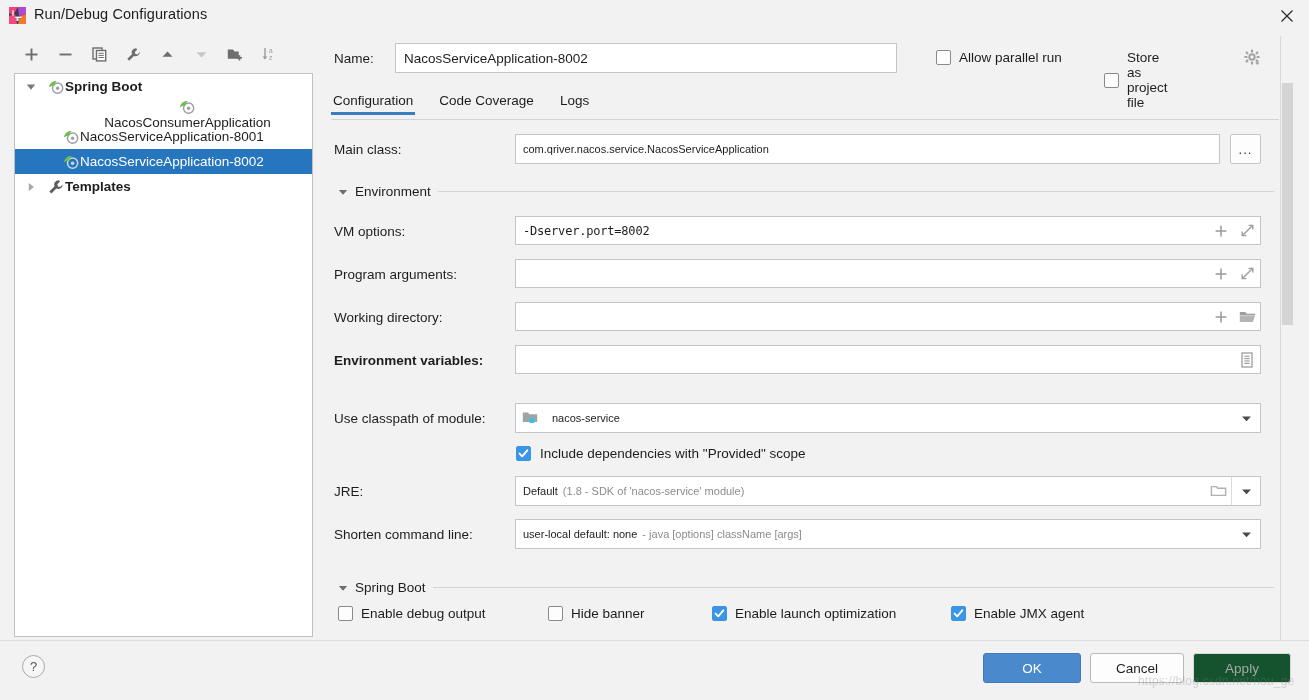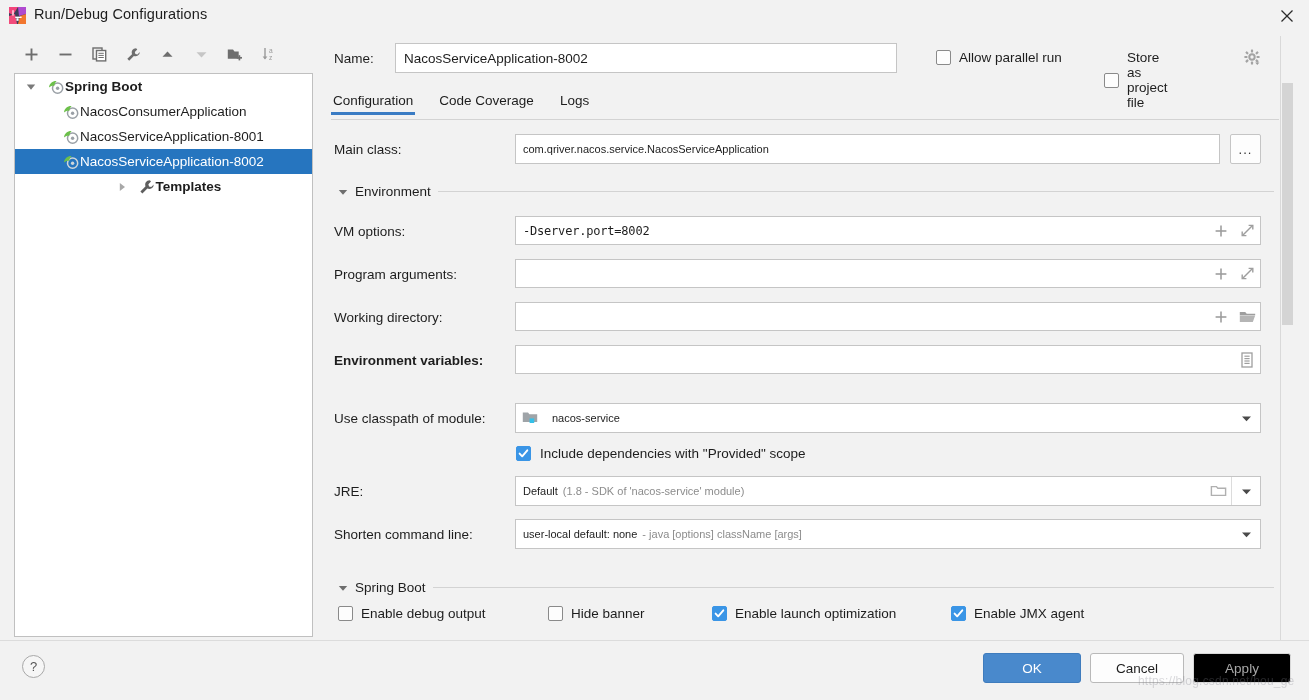--- a/index.html
+++ b/index.html
@@ -164,21 +164,21 @@
     display: flex; align-items: center; justify-content: center;
     font-size: 13px; color: #555; background: #f6f6f6; cursor: default;
   }
   .btn {
     position: absolute; height: 30px; border-radius: 3px;
     display: flex; align-items: center; justify-content: center;
     font-size: 13.5px; cursor: default;
   }
   .btn-ok { left: 983px; top: 653px; width: 98px; background: #4989cc; border: 1px solid #3f7cbd; color: #ffffff; }
   .btn-cancel { left: 1090px; top: 653px; width: 94px; background: #fdfdfd; border: 1px solid #b9b9b9; color: #1d1d1d; }
-  .btn-apply { left: 1193px; top: 653px; width: 98px; background: #000000; border: 1px solid #d8d8d8; color: #a8a8a8; }
+  .btn-apply { left: 1193px; top: 653px; width: 98px; background: #14532d; border: 1px solid #d8d8d8; color: #a8a8a8; }
 
   .watermark {
     position: absolute; left: 1138px; top: 674px; font-size: 12px;
     color: rgba(130,130,140,0.30); white-space: nowrap; letter-spacing: 0.2px;
   }
 </style>
 </head>
 <body>
 
 <div id="root">
@@ -271,54 +271,54 @@
       <span class="leaf-icon" style="margin-left:9px;">
         <svg width="16" height="16" viewBox="0 0 16 16">
           <circle cx="9.6" cy="9.2" r="5.1" fill="none" stroke="#9aa0a6" stroke-width="1.5"></circle>
           <circle cx="9.6" cy="9.2" r="1.7" fill="#9aa0a6"></circle>
           <path d="M1 8.4 C1.4 4.4 4.6 1.8 8.6 2 C7 3.6 6.4 5.2 6.2 7 C5 6.2 3 6.8 1 8.4 Z" fill="#6cc04a"></path>
         </svg>
       </span>
       <span class="tree-label bold">Spring Boot</span>
     </div>
 
+    <div class="tree-row" style="padding-left:48px;flex-direction:column;">
+      <span class="leaf-icon">
+        <svg width="16" height="16" viewBox="0 0 16 16">
+          <circle cx="9.6" cy="9.2" r="5.1" fill="none" stroke="#9aa0a6" stroke-width="1.5"></circle>
+          <circle cx="9.6" cy="9.2" r="1.7" fill="#9aa0a6"></circle>
+          <path d="M1 8.4 C1.4 4.4 4.6 1.8 8.6 2 C7 3.6 6.4 5.2 6.2 7 C5 6.2 3 6.8 1 8.4 Z" fill="#6cc04a"></path>
+        </svg>
+      </span>
+      <span class="tree-label">NacosConsumerApplication</span>
+    </div>
+
     <div class="tree-row" style="padding-left:48px;">
       <span class="leaf-icon">
         <svg width="16" height="16" viewBox="0 0 16 16">
           <circle cx="9.6" cy="9.2" r="5.1" fill="none" stroke="#9aa0a6" stroke-width="1.5"></circle>
           <circle cx="9.6" cy="9.2" r="1.7" fill="#9aa0a6"></circle>
           <path d="M1 8.4 C1.4 4.4 4.6 1.8 8.6 2 C7 3.6 6.4 5.2 6.2 7 C5 6.2 3 6.8 1 8.4 Z" fill="#6cc04a"></path>
         </svg>
       </span>
-      <span class="tree-label">NacosConsumerApplication</span>
-    </div>
-
-    <div class="tree-row" style="padding-left:48px;">
-      <span class="leaf-icon">
-        <svg width="16" height="16" viewBox="0 0 16 16">
-          <circle cx="9.6" cy="9.2" r="5.1" fill="none" stroke="#9aa0a6" stroke-width="1.5"></circle>
-          <circle cx="9.6" cy="9.2" r="1.7" fill="#9aa0a6"></circle>
-          <path d="M1 8.4 C1.4 4.4 4.6 1.8 8.6 2 C7 3.6 6.4 5.2 6.2 7 C5 6.2 3 6.8 1 8.4 Z" fill="#6cc04a"></path>
-        </svg>
-      </span>
       <span class="tree-label">NacosServiceApplication-8001</span>
     </div>
 
     <div class="tree-row selected" style="padding-left:48px;">
       <span class="leaf-icon">
         <svg width="16" height="16" viewBox="0 0 16 16">
           <circle cx="9.6" cy="9.2" r="5.1" fill="none" stroke="#cfd6da" stroke-width="1.5"></circle>
           <circle cx="9.6" cy="9.2" r="1.7" fill="#cfd6da"></circle>
           <path d="M1 8.4 C1.4 4.4 4.6 1.8 8.6 2 C7 3.6 6.4 5.2 6.2 7 C5 6.2 3 6.8 1 8.4 Z" fill="#6cc04a"></path>
         </svg>
       </span>
       <span class="tree-label">NacosServiceApplication-8002</span>
     </div>
 
-    <div class="tree-row" style="padding-left:8px;justify-content:center;">
+    <div class="tree-row" style="padding-left:8px;">
       <span class="tw">
         <svg width="10" height="10" viewBox="0 0 10 10">
             <path d="M2.8 1 L2.8 9 L8 5 Z" fill="#a8a8a8"></path>
           </svg>
       </span>
       <span class="leaf-icon" style="margin-left:9px;">
         <svg width="16" height="16" viewBox="0 0 16 16">
           <path d="M10.6 1.2 a4.6 4.6 0 0 0 -4.2 6.4 L1.4 12.6 l2 2 l5-5.1 A4.6 4.6 0 0 0 14.8 5.4 L12.2 8 L10 7.4 L9.4 5.2 L12 2.6 a4.6 4.6 0 0 0 -1.4 -1.4 z" fill="#5e5e5e"></path>
         </svg>
       </span>

